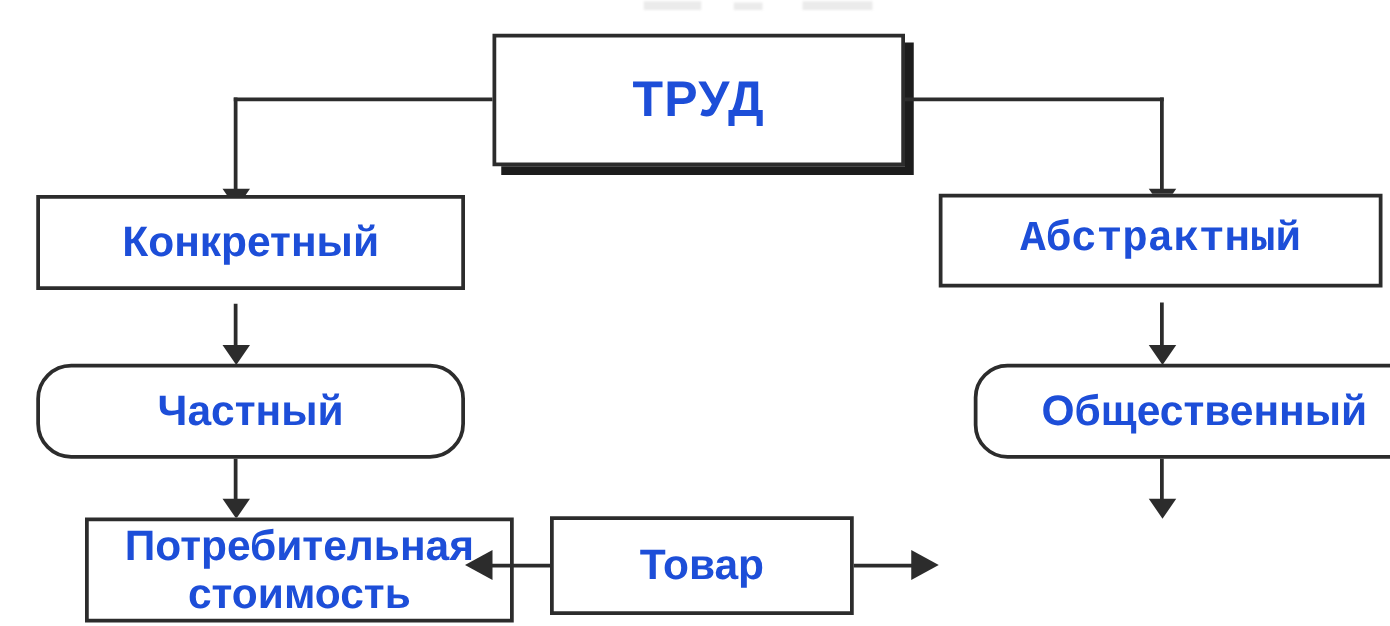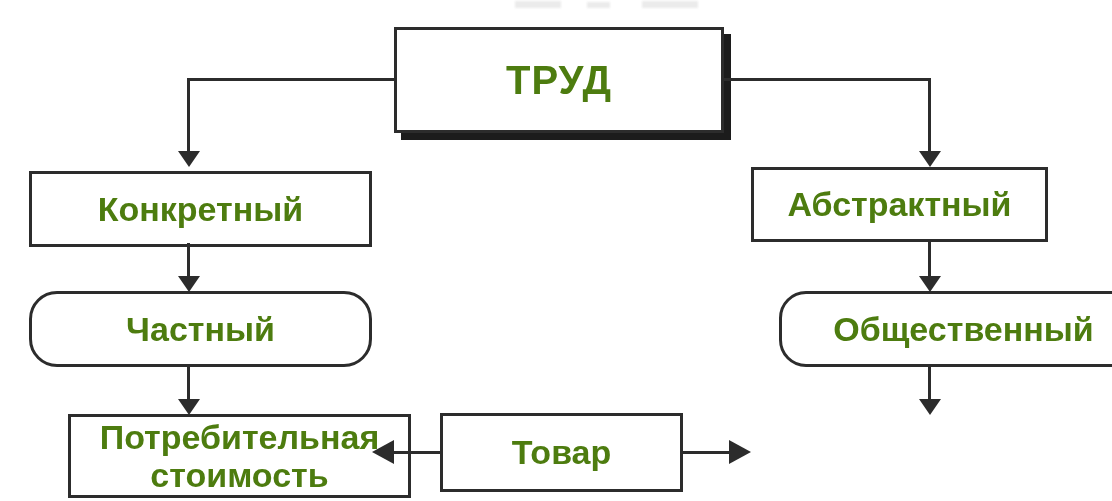--- a/index.html
+++ b/index.html
@@ -13,40 +13,40 @@
     height: 501px;
     background: #ffffff;
     font-family: "Liberation Sans", sans-serif;
     overflow: hidden;
   }
   .node {
     position: absolute;
     box-sizing: border-box;
     border: 3px solid #2c2c2c;
     background: #ffffff;
-    color: #4d7c0f;
+    color: #1d4ed8;
     display: flex;
     align-items: center;
     justify-content: center;
     text-align: center;
     font-weight: bold;
     font-size: 34px;
     line-height: 1.12;
   }
   .node-trud {
     left: 394px; top: 27px; width: 330px; height: 106px;
     font-size: 40px;
     font-weight: 800;
     letter-spacing: 1px;
     box-shadow: 7px 7px 0 #1c1c1c;
   }
-  .node-konkretny      { left: 29px;  top: 171px; width: 343px; height: 76px; }
+  .node-konkretny      { left: 29px;  top: 156px; width: 343px; height: 76px; }
   .node-chastny        { left: 29px;  top: 291px; width: 343px; height: 76px; border-radius: 28px; }
   .node-potrebitelnaya { left: 29px;  top: 414px; width: 343px; height: 84px; padding: 18px 28px; margin-left: 39px; }
-  .node-abstraktny     { left: 751px; top: 167px; width: 297px; height: 75px; }
+  .node-abstraktny     { left: 751px; top: 155px; width: 355px; height: 75px; font-family: Liberation Mono, monospace; }
   .node-obshchestvenny { left: 779px; top: 291px; width: 369px; height: 76px; border-radius: 27px; }
   .node-stoimost       { left: 751px; top: 414px; width: 343px; height: 84px; }
   .node-tovar          { left: 440px; top: 413px; width: 243px; height: 79px; text-align: center; }
 
   .hline, .vline {
     position: absolute;
     background: #2c2c2c;
   }
   .hline { height: 3px; }
   .vline { width: 3px; }

